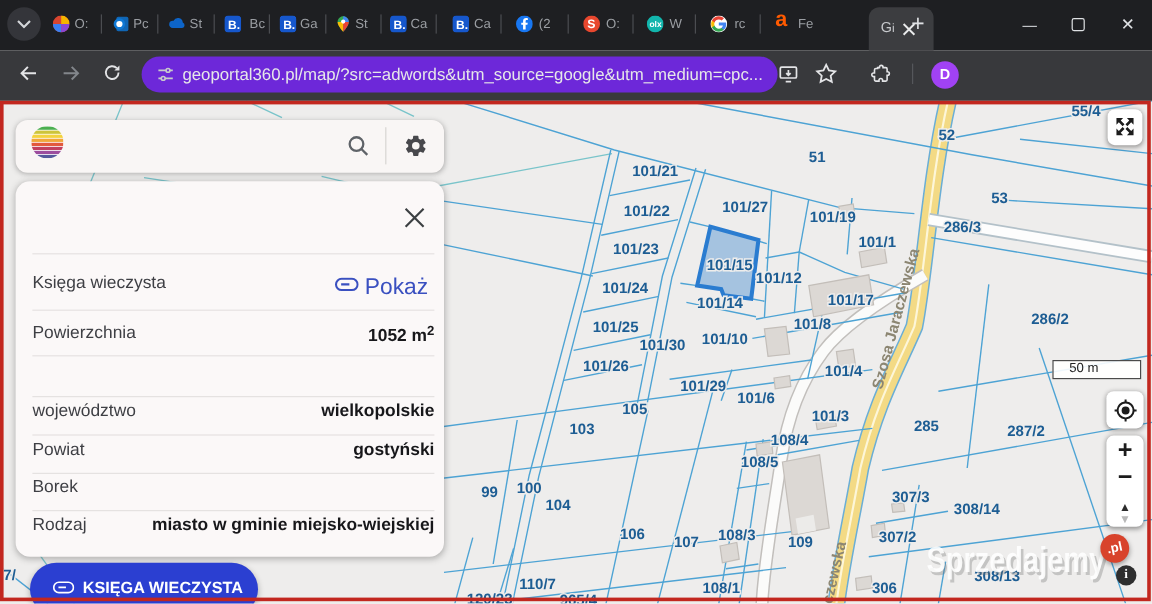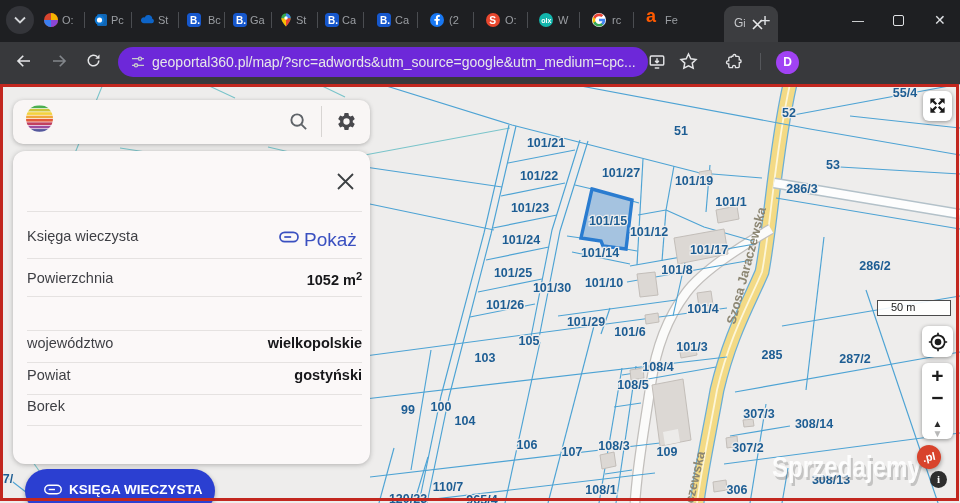--- a/index.html
+++ b/index.html
@@ -394,20 +394,24 @@
   <div class="div" style="top:211px"></div>
   <div class="row" style="top:216px">
         <span class="rl">Powiat</span>
         <span class="rv">gostyński</span>
       </div>
   <div class="div" style="top:243px"></div>
   <div class="row" style="top:247px">
         <span class="rl">Borek</span>
       </div>
   <div class="div" style="top:274px"></div>
+  <div class="row" style="top:279px">
+        <span class="rl">Rodzaj</span>
+        <span class="rv">miasto w gminie miejsko-wiejskiej</span>
+      </div>
 </div>
 
 <div id="kwbtn">
   <svg style="position:absolute;left:19px;top:15px" width="18" height="11" viewBox="0 0 23 14" fill="none" stroke="#fff" stroke-width="1.8">
         <rect x="1" y="1.5" width="21" height="11" rx="5.5"></rect>
         <path d="M6 7 L14 7"></path>
       </svg>
   <span>KSIĘGA WIECZYSTA</span>
 </div>
 

